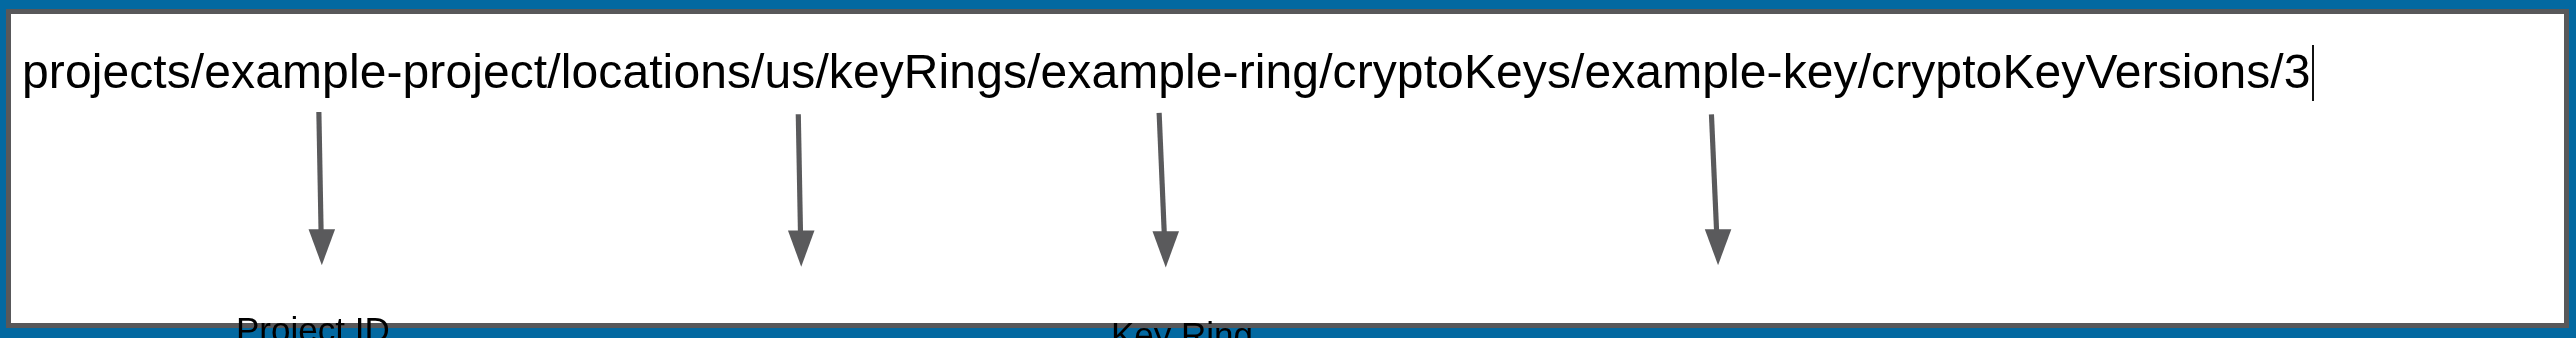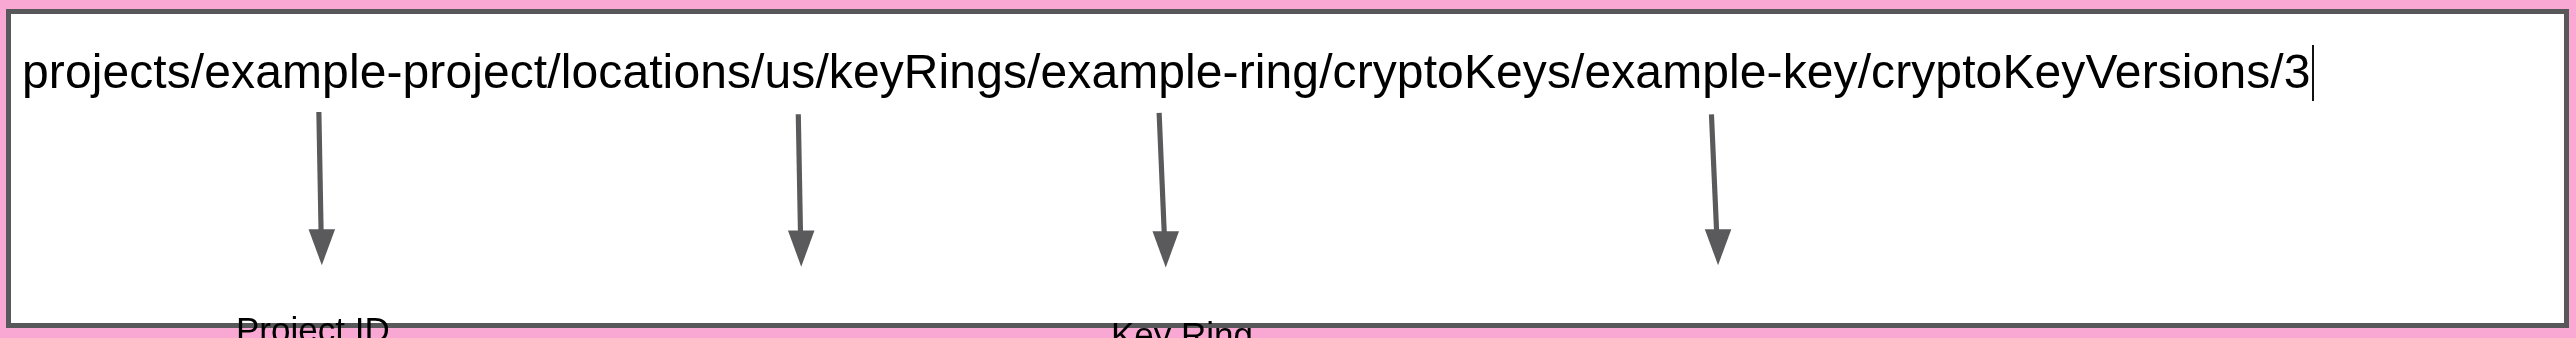--- a/index.html
+++ b/index.html
@@ -4,21 +4,21 @@
 <style>
   html, body {
     margin: 0;
     padding: 0;
     background: #ffffff;
   }
   .canvas {
     position: relative;
     width: 2576px;
     height: 339px;
-    background: #f9a8d4;
+    background: #0369a1;
     font-family: "Liberation Sans", sans-serif;
     overflow: hidden;
   }
   .path-box {
     position: absolute;
     left: 5.9px;
     top: 8.8px;
     width: 2563px;
     height: 319px;
     box-sizing: border-box;

